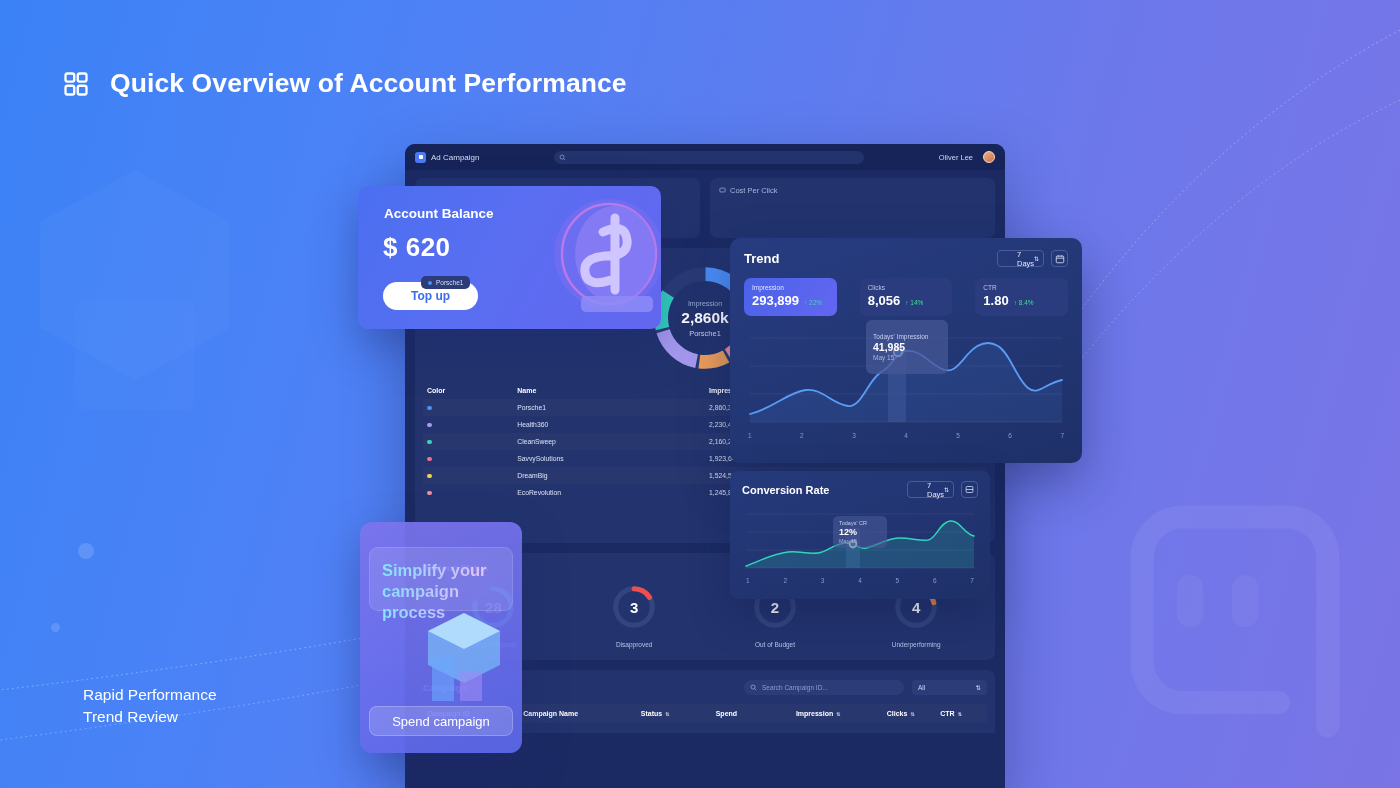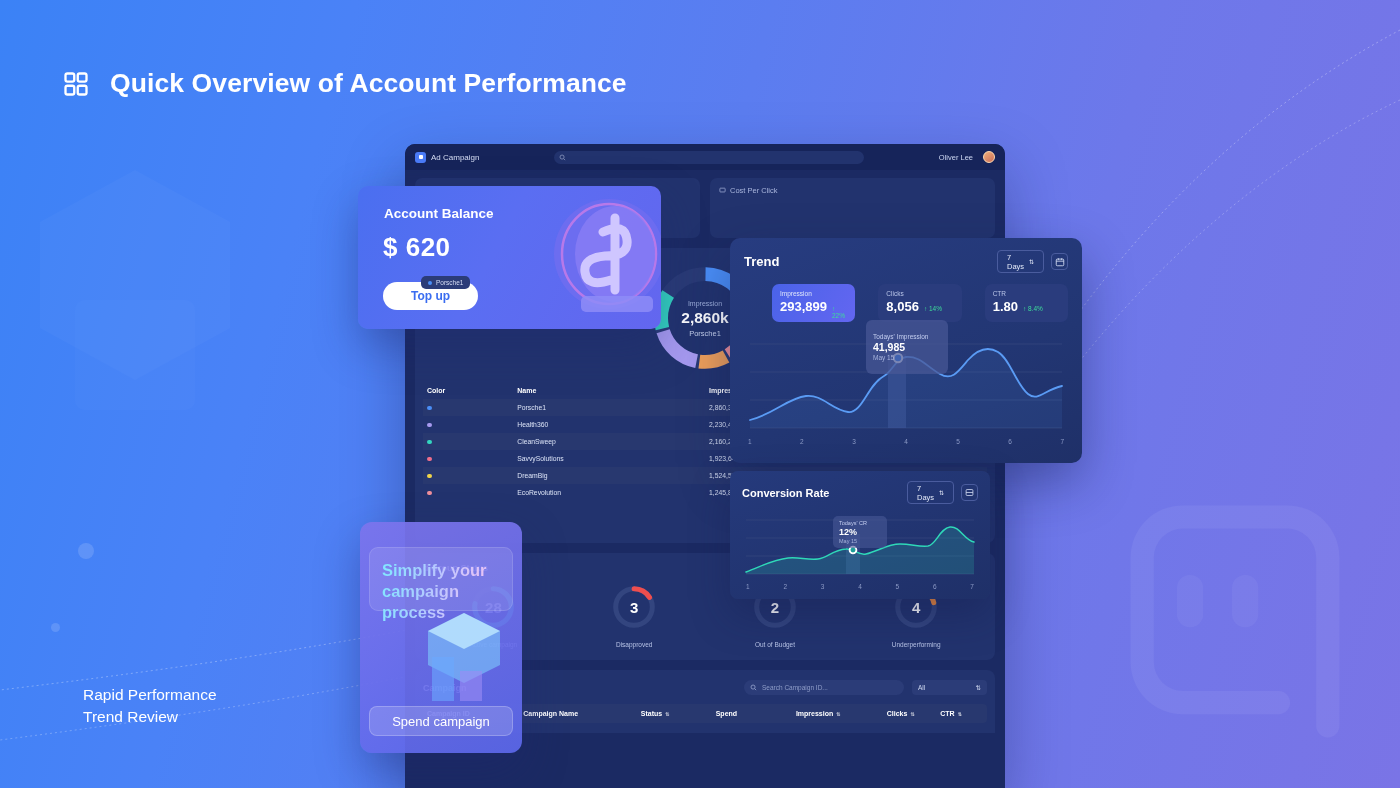--- a/index.html
+++ b/index.html
@@ -97,23 +97,23 @@
 
   
   .trend {
     position:absolute; left:730px; top:238px; width:352px; height:225px; border-radius:10px;
     background:linear-gradient(160deg,#273c80 0%,#223673 60%,#1f3068 100%);
     box-shadow:0 20px 50px rgba(20,30,80,.42); padding:12px 14px; overflow:hidden;
   }
   .trend-h { display:flex; align-items:center; }
   .trend-title { color:#fff; font-size:13px; font-weight:bold; }
   .sel { margin-left:auto; display:flex; align-items:center; gap:7px; }
-  .sel-box { width:47px;height:23px;border:1px solid #4a5c9e;border-radius:4px;display:flex;align-items:center;justify-content:space-between;padding:0 9px;color:#e4eaf9;font-size:7.5px;}
+  .sel-box { width:47px;height:17px;border:1px solid #4a5c9e;border-radius:4px;display:flex;align-items:center;justify-content:space-between;padding:0 19px;color:#e4eaf9;font-size:7.5px;}
   .cal { width:17px;height:17px;border:1px solid #4a5c9e;border-radius:4px;display:flex;align-items:center;justify-content:center;}
-  .metrics { display:flex; gap:23px; margin-top:11px;margin-left:28px; }
+  .metrics { display:flex; gap:23px; margin-top:11px; }
   .metric { flex:1; border-radius:7px; padding:6px 8px; height:38px; background:#2a3c7d; }
   .metric.sel-m { background:linear-gradient(120deg,#4a63e8,#6366f1); }
   .m-lbl { color:#b9c5e8; font-size:6.5px; }
   .metric.sel-m .m-lbl { color:#dfe5fb; }
   .m-val { color:#fff; font-size:13px; font-weight:bold; margin-top:2px; display:flex; align-items:baseline; gap:5px; }
   .m-chg { color:#3ddc9a; font-size:6.5px; font-weight:normal; }
   .tip { position:absolute; left:136px; top:82px; width:82px; background:rgba(72,88,150,.72); border-radius:6px; padding:13px 7px; z-index:4;}
   .tip-l { color:#c4cef0; font-size:6.5px; }
   .tip-v { color:#fff; font-size:10.5px; font-weight:bold; margin:1px 0; }
   .tip-d { color:#a8b4dd; font-size:6.5px; }

